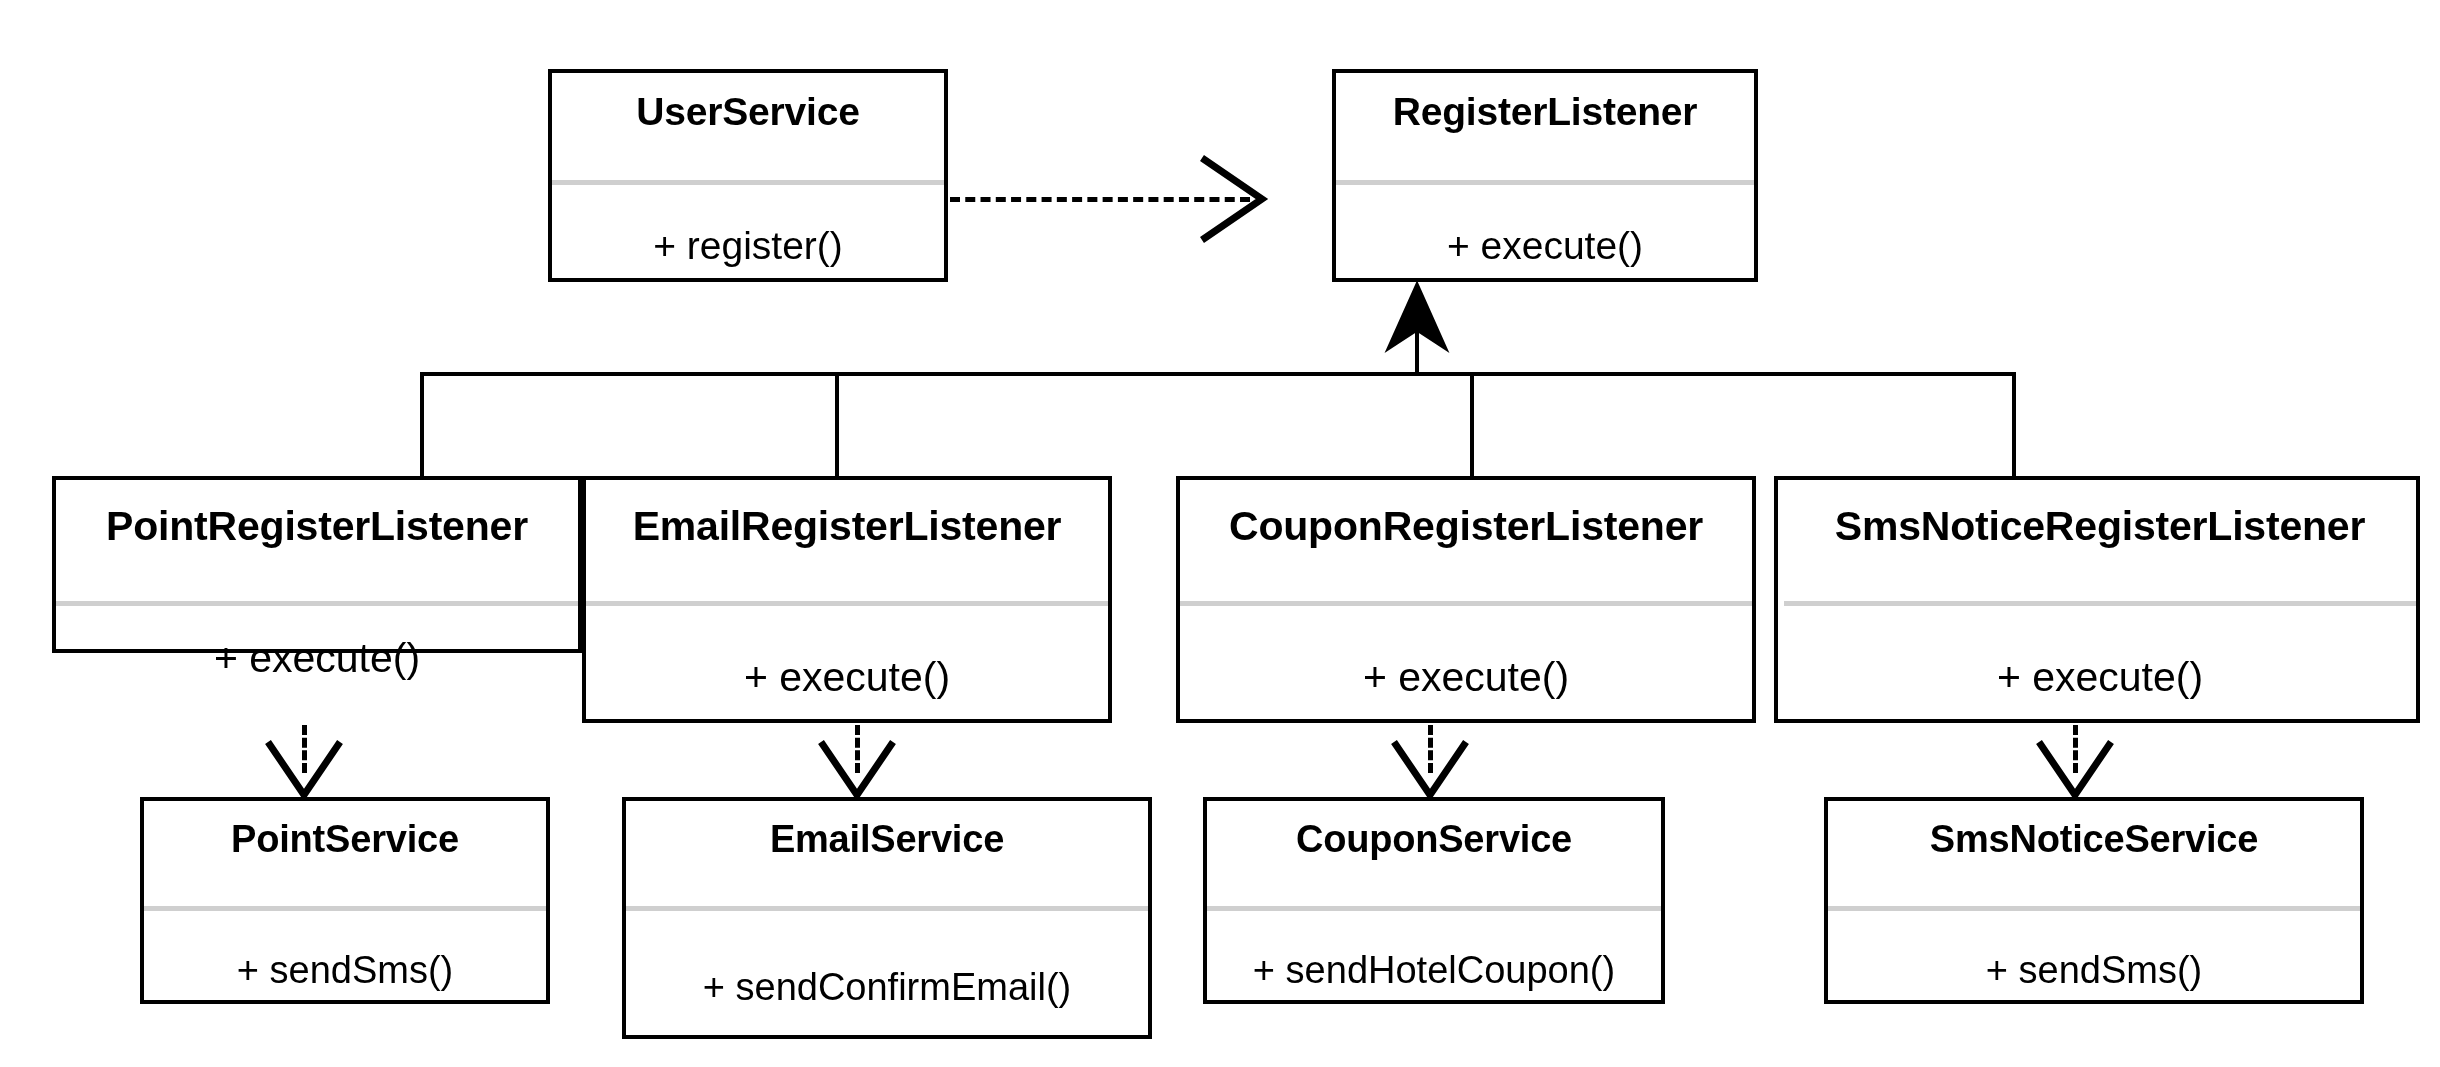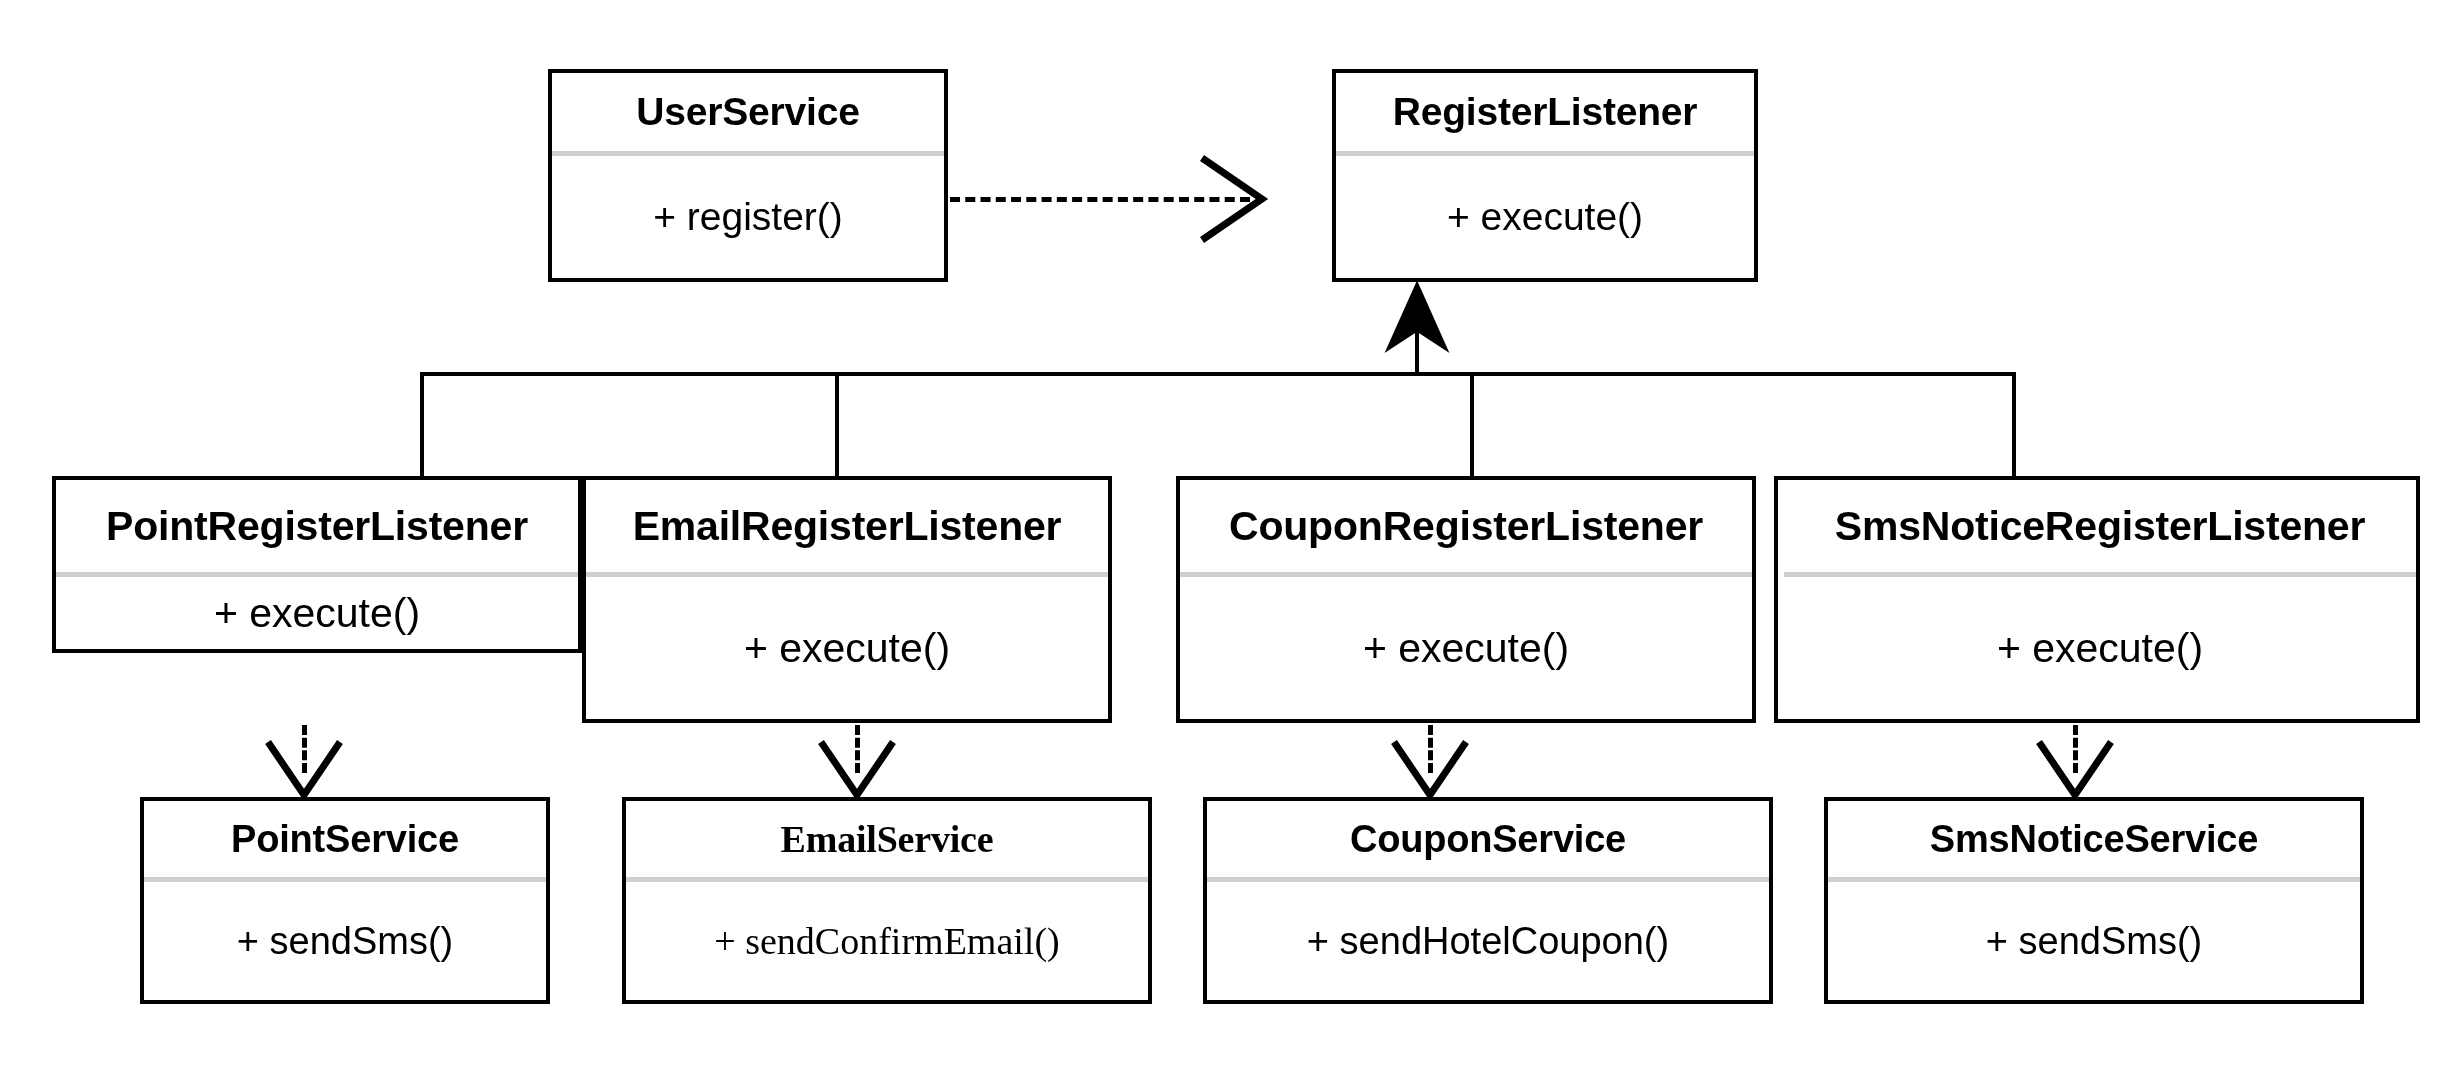--- a/index.html
+++ b/index.html
@@ -20,20 +20,21 @@
   }
   
   .uml-box {
     position: absolute;
     box-sizing: border-box;
     border: 4px solid #000000;
     background: #ffffff;
     display: flex;
     flex-direction: column;
     z-index: 5;
+    gap: 29px;
   }
   .uml-name {
     flex: 0 0 auto;
     display: flex;
     align-items: center;
     justify-content: center;
     font-weight: bold;
     color: #000000;
     white-space: nowrap;
     letter-spacing: -0.2px;
@@ -136,27 +137,27 @@
     <div class="uml-divider"></div>
     <div class="uml-ops">+ execute()</div>
   </div>
 
   <div class="uml-box fs-bot" style="left:140px; top:797px; width:410px; height:207px;">
     <div class="uml-name">PointService</div>
     <div class="uml-divider"></div>
     <div class="uml-ops">+ sendSms()</div>
   </div>
 
-  <div class="uml-box fs-bot" style="left:622px; top:797px; width:530px; height:207px;font-family:Liberation Serif, serif;">
+  <div class="uml-box fs-bot" style="left:622px; top:797px; width:530px; height:242px;">
     <div class="uml-name">EmailService</div>
     <div class="uml-divider"></div>
     <div class="uml-ops">+ sendConfirmEmail()</div>
   </div>
 
-  <div class="uml-box fs-bot" style="left:1203px; top:797px; width:570px; height:207px;">
+  <div class="uml-box fs-bot" style="left:1203px; top:797px; width:462px; height:207px;">
     <div class="uml-name">CouponService</div>
     <div class="uml-divider"></div>
     <div class="uml-ops">+ sendHotelCoupon()</div>
   </div>
 
   <div class="uml-box fs-bot" style="left:1824px; top:797px; width:540px; height:207px;">
     <div class="uml-name">SmsNoticeService</div>
     <div class="uml-divider"></div>
     <div class="uml-ops">+ sendSms()</div>
   </div>

